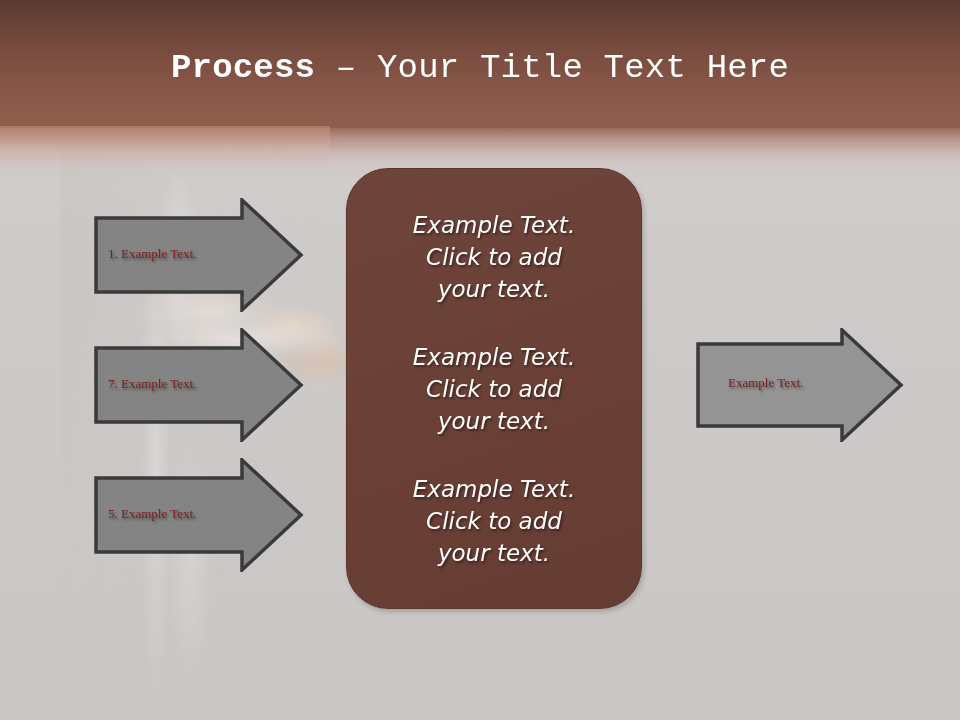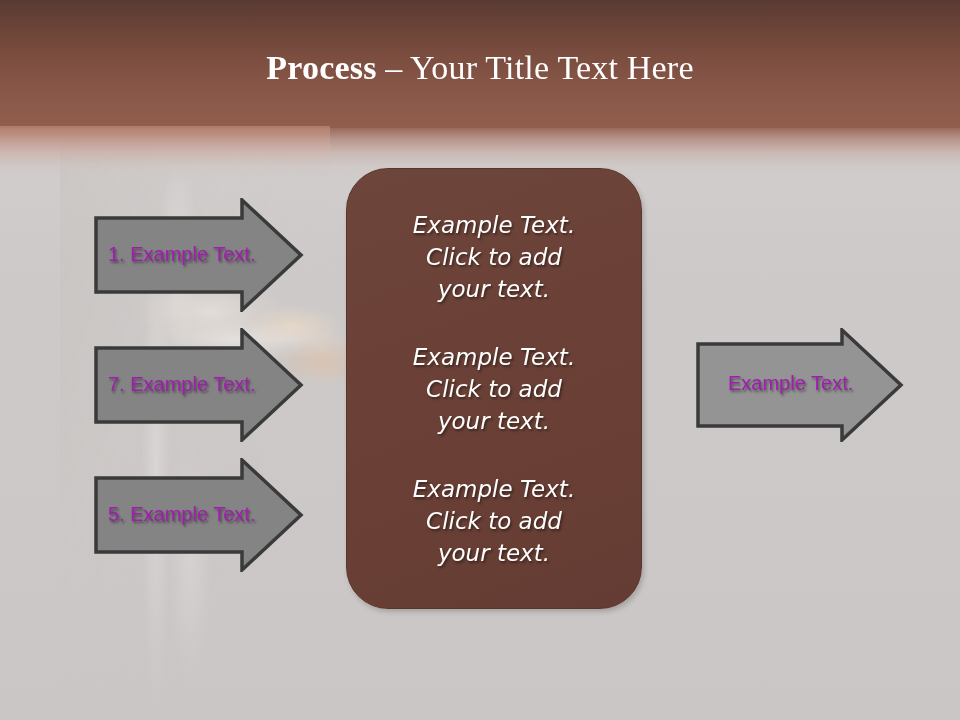--- a/index.html
+++ b/index.html
@@ -90,41 +90,41 @@
         rgba(216,180,170,.3) 45%,
         rgba(216,200,195,0) 100%);
   }
 
   .slide-title {
     position: absolute;
     left: 0; top: 46px;
     width: 960px;
     text-align: center;
     color: #ffffff;
-    font-family: Liberation Serif, serif;
+    font-family: Liberation Mono, monospace;
     font-size: 34px;
     line-height: 44px;
     letter-spacing: .2px;
     white-space: nowrap;
   }
   .slide-title .t-bold { font-weight: 700; }
   .slide-title .t-norm { font-weight: 400; }
 
   
   .arrow {
     position: absolute;
     display: flex;
     align-items: center;
   }
   .arrow svg { display: block; }
   .arrow-label {
     position: absolute;
-    color: #a21caf;
-    font-family: Liberation Sans, sans-serif;
-    font-size: 20px;
+    color: #7f1d1d;
+    font-family: Liberation Serif, serif;
+    font-size: 13px;
     line-height: 22px;
     white-space: nowrap;
     text-shadow: 1.5px 1.5px 2.5px rgba(0,0,0,.45);
   }
 
   #arrow-1 { left: 94px; top: 198px; }
   #arrow-2 { left: 94px; top: 328px; }
   #arrow-3 { left: 94px; top: 458px; }
   #arrow-4 { left: 696px; top: 328px; }
 

